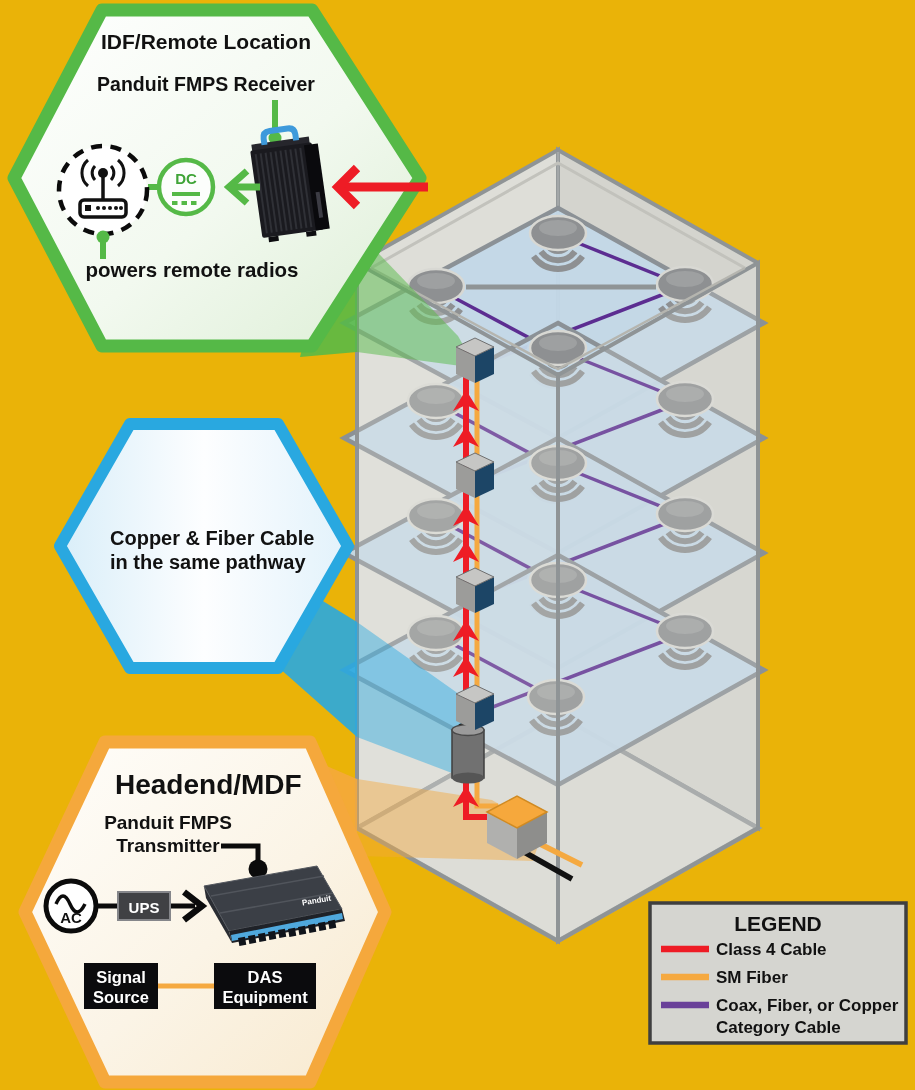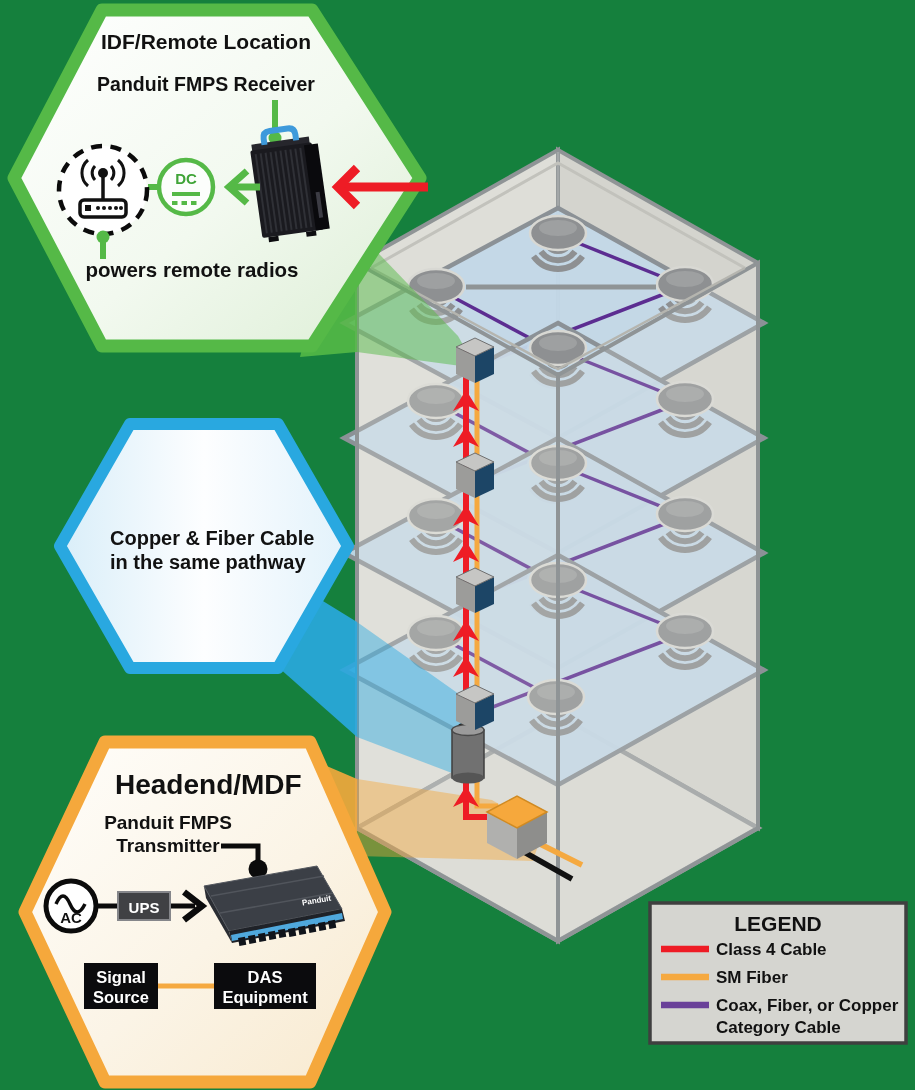--- a/index.html
+++ b/index.html
@@ -1,16 +1,16 @@
 <!DOCTYPE html>
 <html><head>
 <meta charset="utf-8">
 <style>
   html,body{margin:0;padding:0;background:#000;}
-  #stage{position:relative;width:915px;height:1090px;background:#15803d;overflow:hidden;text-align:right;}
+  #stage{position:relative;width:915px;height:1090px;background:#eab308;overflow:hidden;text-align:right;}
   svg{display:block;}
   text{font-family:"Liberation Sans","DejaVu Sans",sans-serif;font-weight:bold;fill:#111111;}
   .tw{fill:#ffffff;}
   .tg{fill:#3FA437;}
 </style>
 </head>
 <body>
 
 <div id="stage">
 <svg width="915" height="1090" viewBox="0 0 915 1090">

